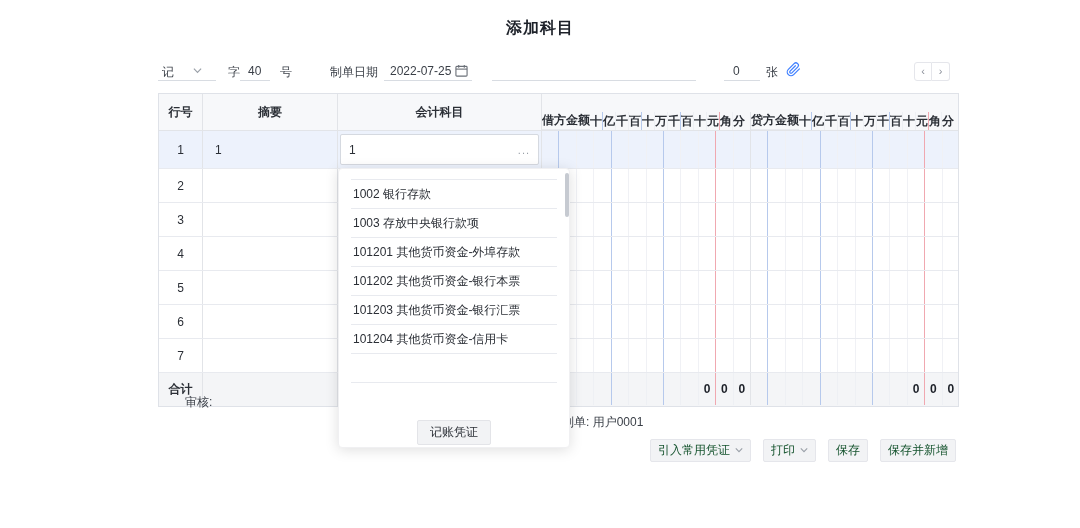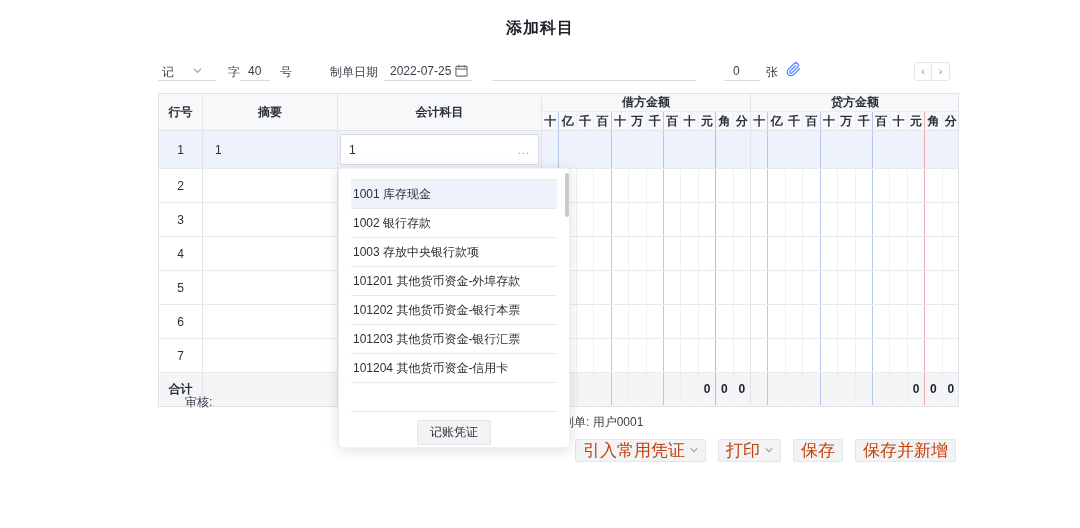--- a/index.html
+++ b/index.html
@@ -29,21 +29,21 @@
             border:1px solid #dfe2e8; border-bottom:none; font-size:12px; }
   .trow { display:flex; width:100%; }
   .c-no   { width:44px;  flex:none; border-right:1px solid #e2e4e8; display:flex; align-items:center; justify-content:center; }
   .c-sum  { width:135px; flex:none; border-right:1px solid #e2e4e8; display:flex; align-items:center; padding-left:12px; }
   .c-acct { width:204px; flex:none; border-right:1px solid #e2e4e8; display:flex; align-items:center; position:relative; }
   .c-amt  { width:208px; flex:none; display:flex; }
   .c-amt.debit { width:209px; border-right:1px solid #e2e4e8; }
   .hd { background:#f7f8fa; color:#2b2f36; font-weight:700; }
   .thead { border-bottom:1px solid #e2e4e8;align-items:flex-end; }
   .thead .c-no,.thead .c-sum,.thead .c-acct { height:36px; justify-content:center; padding-left:0; }
-  .amt-hd { display:flex; flex-direction:column; }
+  .amt-hd { display:flex; flex-direction:row; }
   .amt-title { height:18px; display:flex; align-items:center; justify-content:center;
                border-bottom:1px solid #e8eaef; font-weight:700; }
   .digit-row { height:18px; display:flex; }
   .dcell { flex:1 1 0; display:flex; align-items:center; justify-content:center;
            border-left:1px solid #eef0f4; font-weight:700; overflow:hidden; }
   .dcell:first-child { border-left:none; }
   .dcell.g-blue { border-left:1px solid #b6c9ec; }
   .dcell.g-red  { border-left:1px solid #f0a8b0; }
   .drow { height:34px; border-bottom:1px solid #e8eaef; }
   .drow.first { height:38px; }
@@ -59,21 +59,21 @@
                 border:1px solid #d5d9e0; border-radius:2px; display:flex; align-items:center;
                 padding:0 8px; }
   .acct-input .dots { margin-left:auto; color:#9aa0a8; letter-spacing:1px; font-size:11px; }
 
   
   .foot-lbl { position:absolute; font-size:12px; color:#3a3f47; }
 
   
   .btn-bar { position:absolute; right:124px; top:439px; display:flex; gap:12px; }
   .abtn { height:23px; background:#f2f3f5; border:1px solid #e5e6eb; border-radius:2px;
-          font-size:17px; color:#c2410c; display:flex; align-items:center; padding:0 7px;
+          font-size:12px; color:#14532d; display:flex; align-items:center; padding:0 7px;
           white-space:nowrap; }
   .abtn .chev { margin-left:5px; }
 
   
   .dropdown { position:absolute; left:338px; top:168px; width:232px; height:280px;
               background:#fff; border:1px solid #f0f0f2; border-radius:4px;
               box-shadow:0 2px 14px rgba(0,0,0,0.13); z-index:10; padding:10px 12px 0 12px; }
   .dd-list { position:relative; height:236px; overflow:hidden; border-top:1px solid #e8eaef; }
   .dd-item { height:29px; display:flex; align-items:center; padding-left:2px;
              border-bottom:1px solid #e8eaef; font-size:12px; color:#2b2f36; }
@@ -467,21 +467,20 @@
       <div class="abtn">
         <span>保存</span>
       </div>
       <div class="abtn">
         <span>保存并新增</span>
       </div>
     </div>
 
   <div class="dropdown">
     <div class="dd-list" id="dd-list">
-        <div class="dd-item selected">1001 库存现金</div>
         <div class="dd-item">1002 银行存款</div>
         <div class="dd-item">1003 存放中央银行款项</div>
         <div class="dd-item">101201 其他货币资金-外埠存款</div>
         <div class="dd-item">101202 其他货币资金-银行本票</div>
         <div class="dd-item">101203 其他货币资金-银行汇票</div>
         <div class="dd-item">101204 其他货币资金-信用卡</div>
         <div class="dd-item"></div>
       </div>
     <div class="dd-scrollbar"></div>
     <div class="dd-add-wrap">

